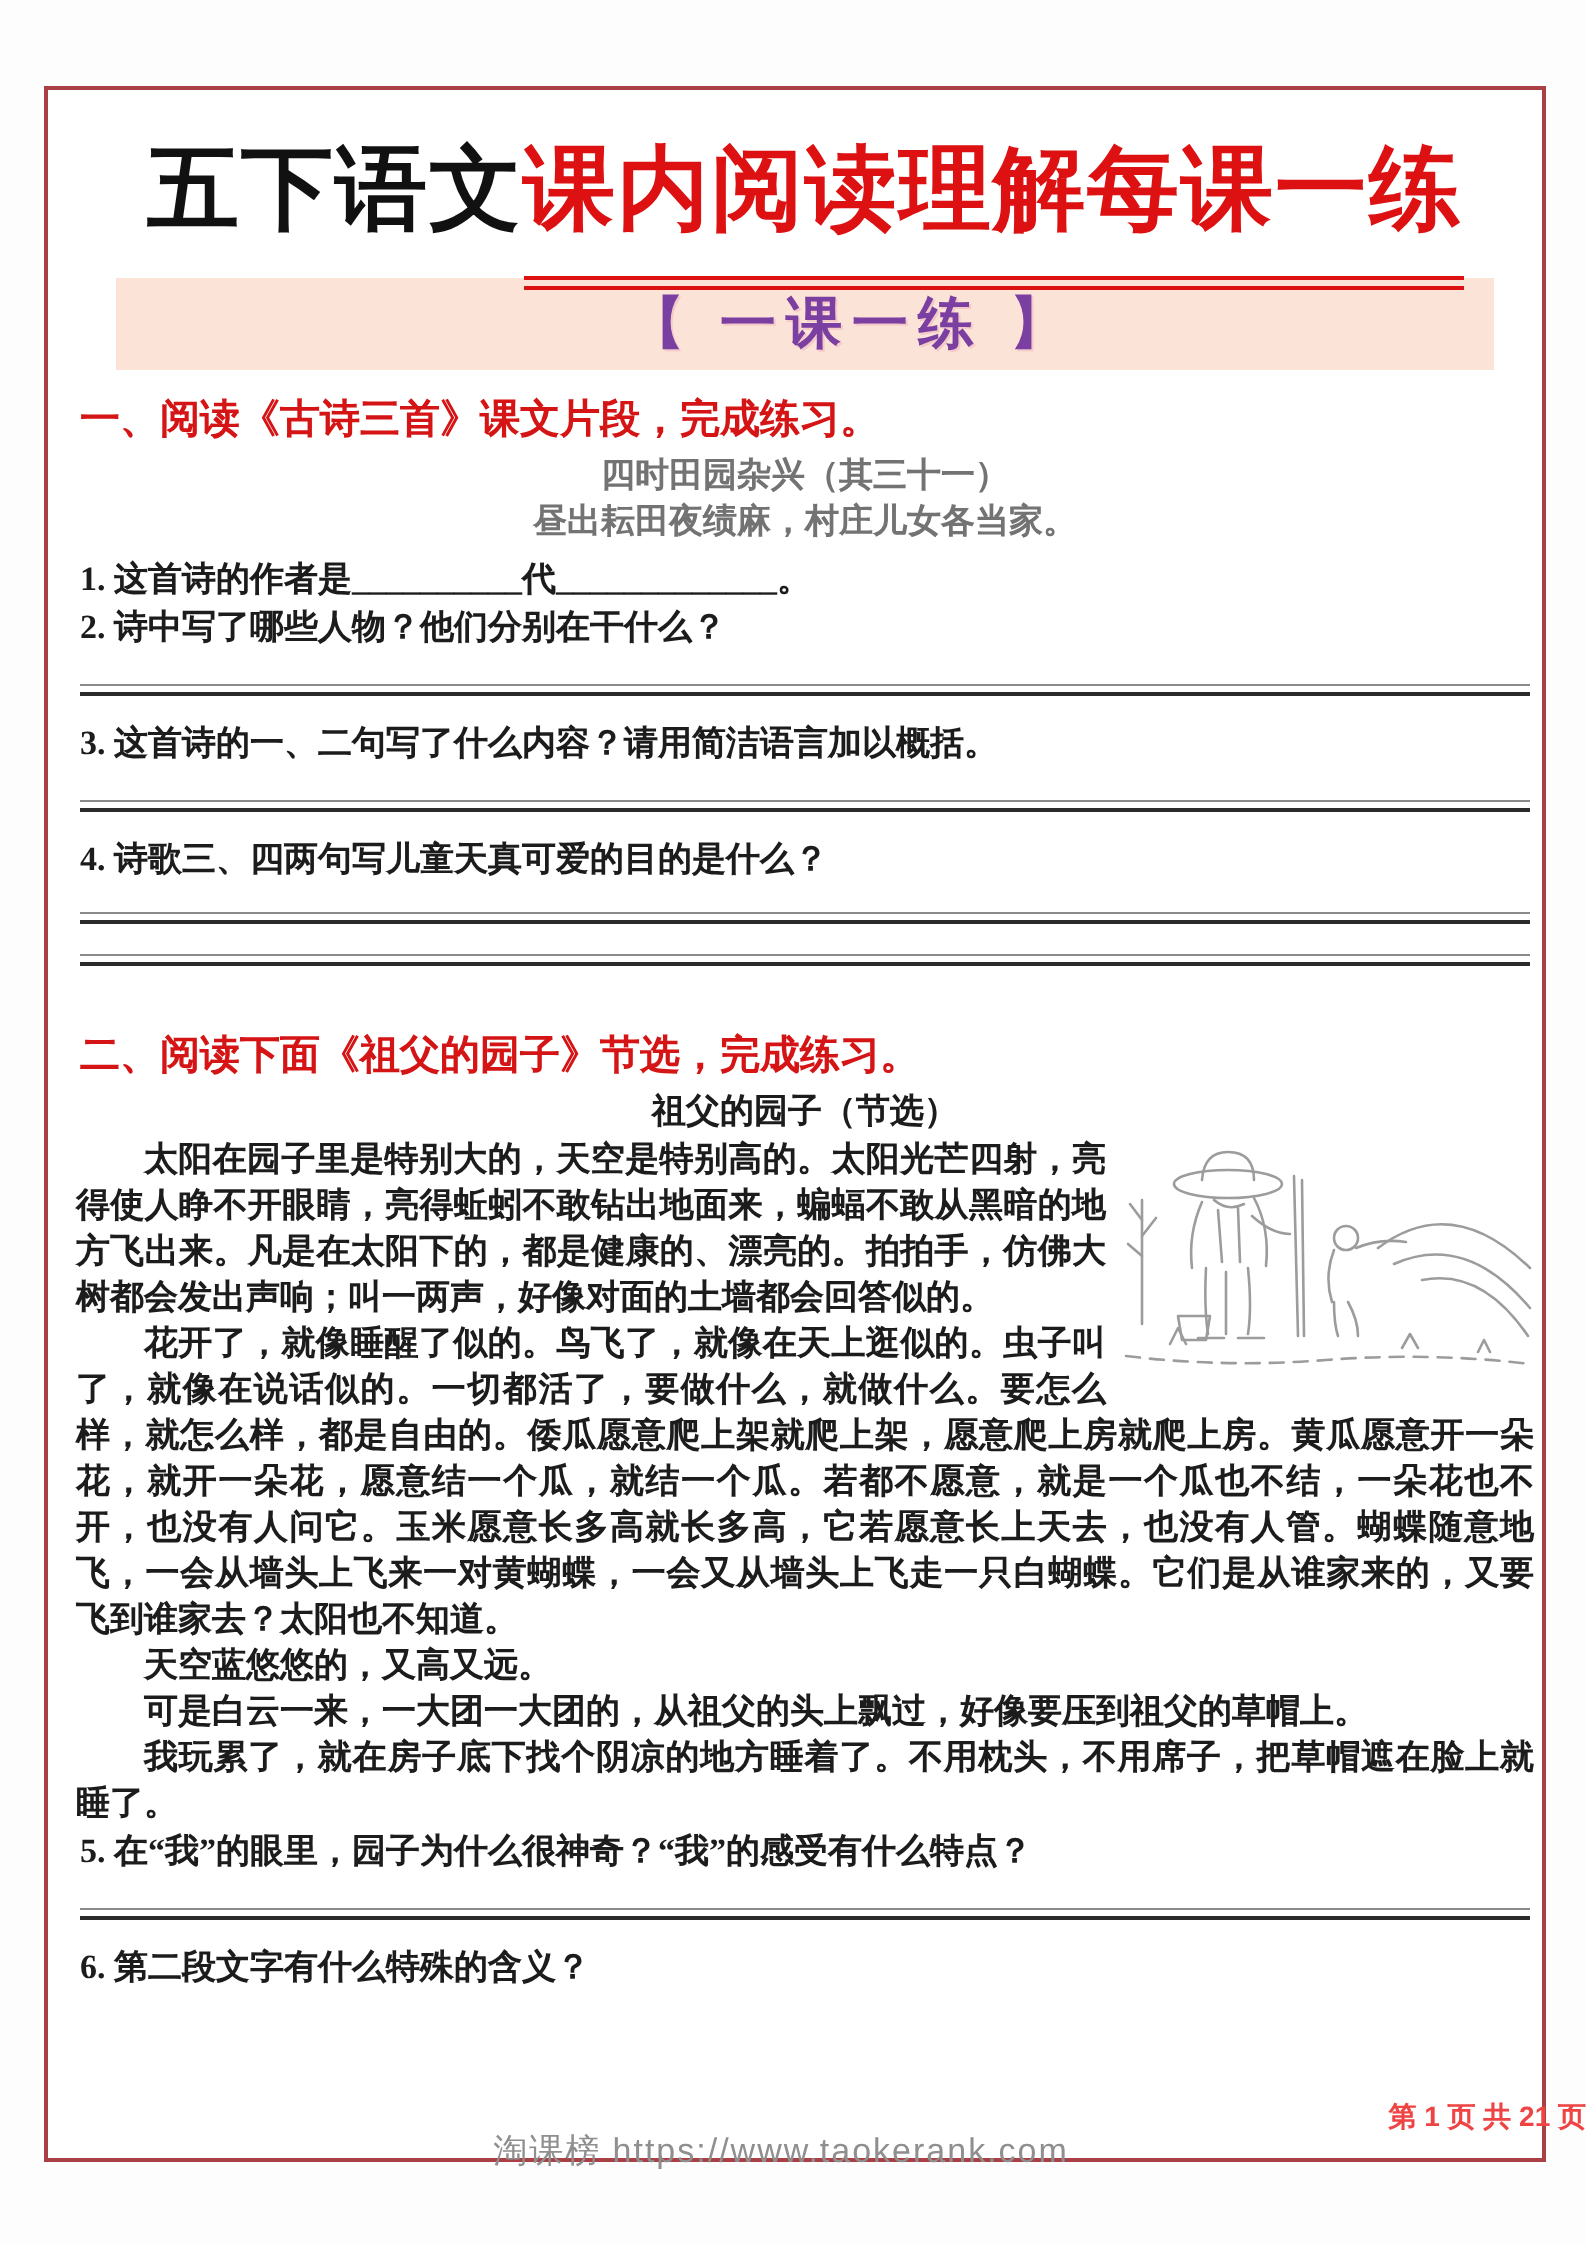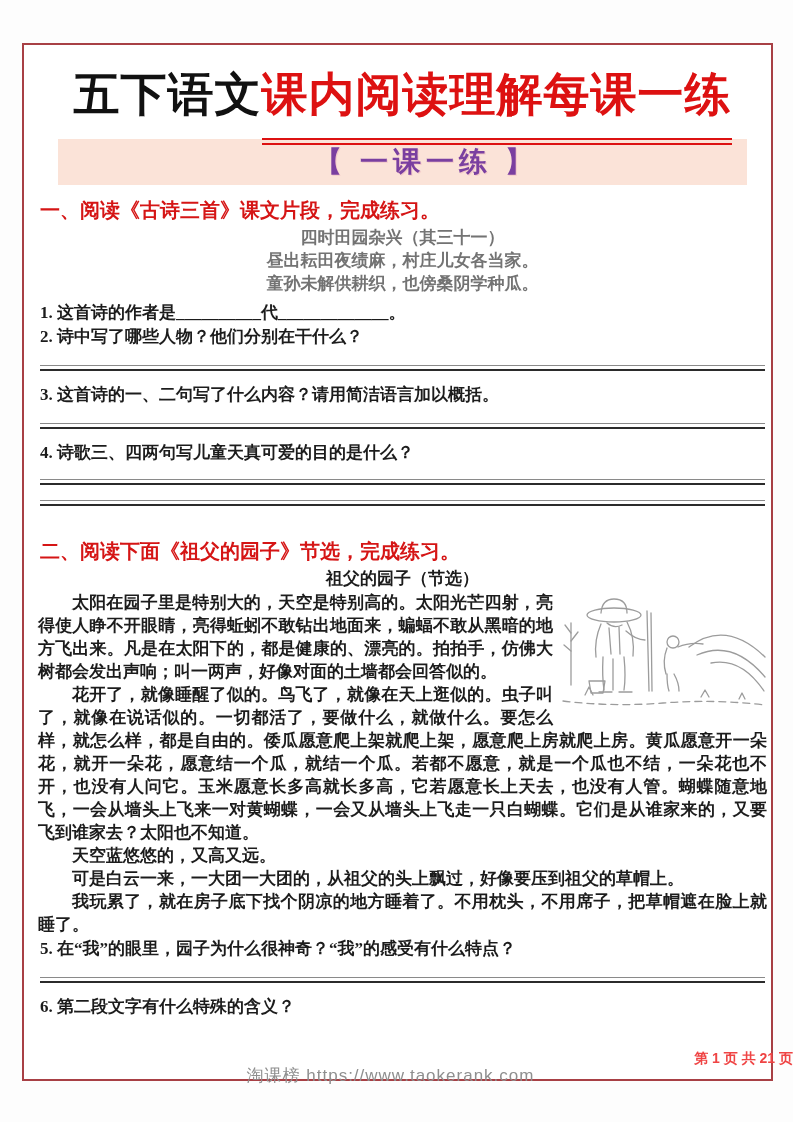--- a/index.html
+++ b/index.html
@@ -137,21 +137,20 @@
     <div class="banner">
       <span>【 一课一练 】</span>
     </div>
 
     <div class="section">
       <h2 class="sec-heading">一、阅读《古诗三首》课文片段，完成练习。</h2>
 
       <div class="poem">
         <div class="poem-title">四时田园杂兴（其三十一）</div>
         <div class="poem-line">昼出耘田夜绩麻，村庄儿女各当家。</div>
-        <div class="poem-line">童孙未解供耕织，也傍桑阴学种瓜。</div>
       </div>
 
       <div class="question q-first">1. 这首诗的作者是__________代_____________。</div>
       <div class="question">2. 诗中写了哪些人物？他们分别在干什么？</div>
       <div class="answer-line"></div>
 
       <div class="question">3. 这首诗的一、二句写了什么内容？请用简洁语言加以概括。</div>
       <div class="answer-line"></div>
 
       <div class="question">4. 诗歌三、四两句写儿童天真可爱的目的是什么？</div>

